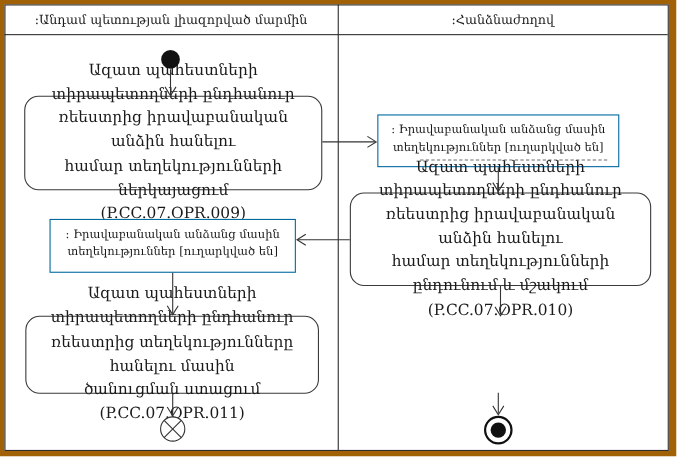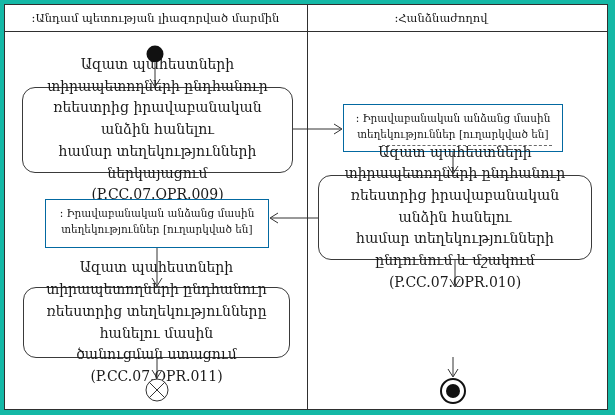--- a/index.html
+++ b/index.html
@@ -4,21 +4,21 @@
 <style>
   html, body {
     margin: 0;
     padding: 0;
     background: #ffffff;
   }
   #stage {
     position: relative;
     width: 615px;
     height: 415px;
-    background: #14b8a6;
+    background: #a16207;
     font-family: "DejaVu Serif", "DejaVu Sans", serif;
     color: #1a1a1a;
     overflow: hidden;
   }
   .abs { position: absolute; }
 
   
   .frame {
     left: 4px; top: 4px; width: 602px; height: 404px;
     border: 1px solid #2f2f2f;
@@ -32,21 +32,21 @@
     left: 4px; top: 31px; width: 603px; height: 1px;
     background: #2f2f2f;
   }
   .lane-header {
     top: 4px; height: 27px;
     display: flex; align-items: center; justify-content: center;
     font-size: 11.5px;
     white-space: nowrap;
   }
   .lane-header.left  { left: 5px;   width: 301px; }
-  .lane-header.right { left: 292px; width: 298px; }
+  .lane-header.right { left: 308px; width: 298px; }
 
   
   .action-node {
     border: 1px solid #3a3a3a;
     border-radius: 13px;
     background: #ffffff;
     display: flex; align-items: center; justify-content: center;
     text-align: center;
     font-size: 14px;
     line-height: 1.55;

